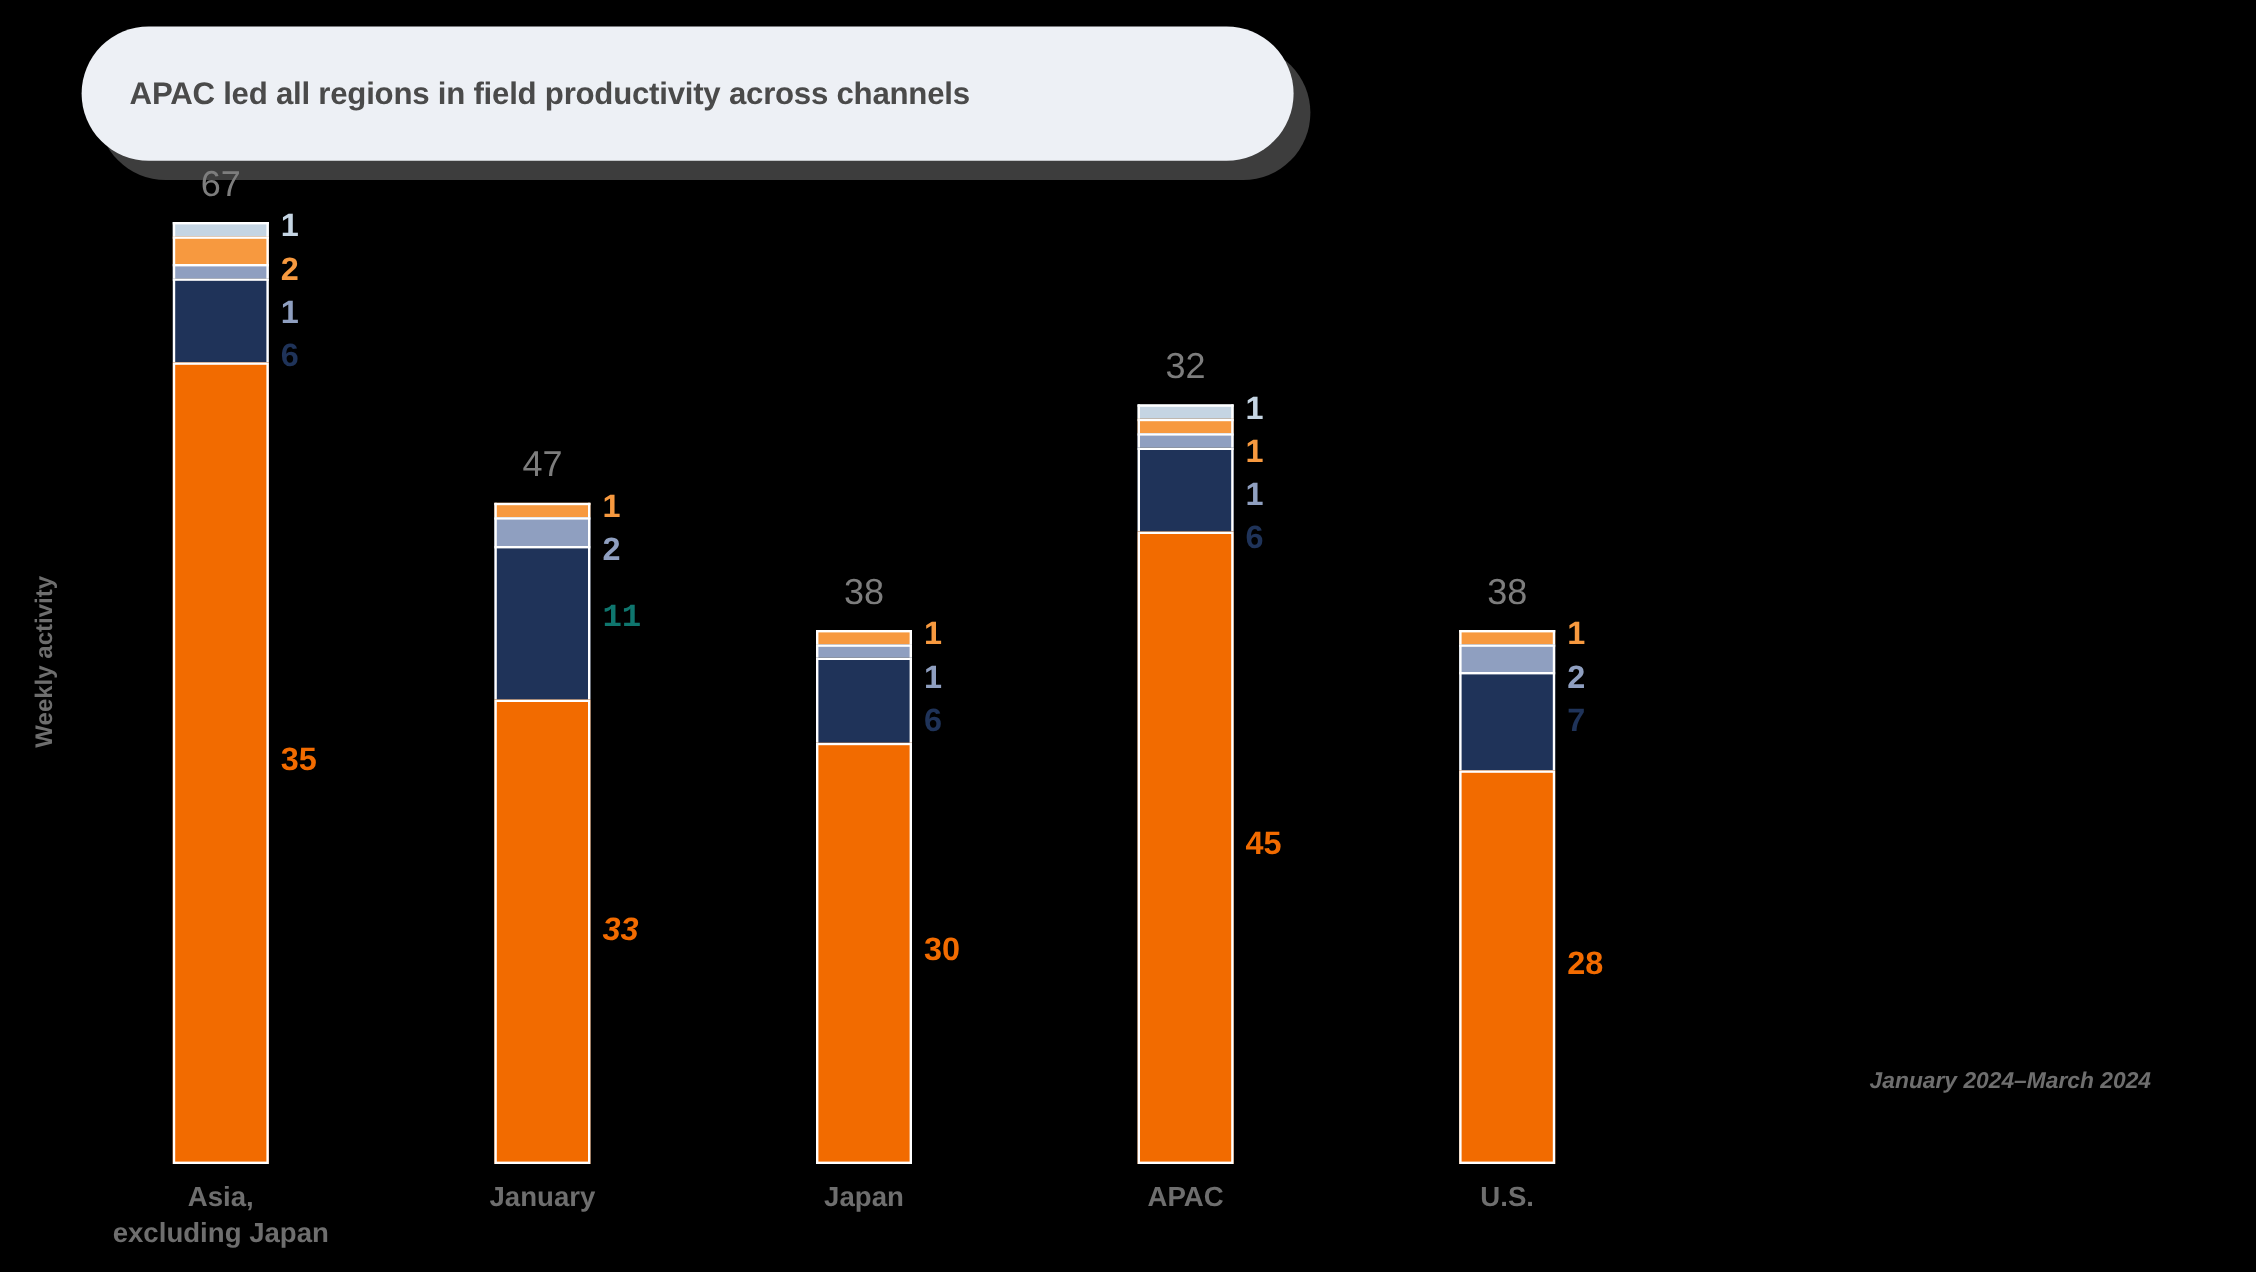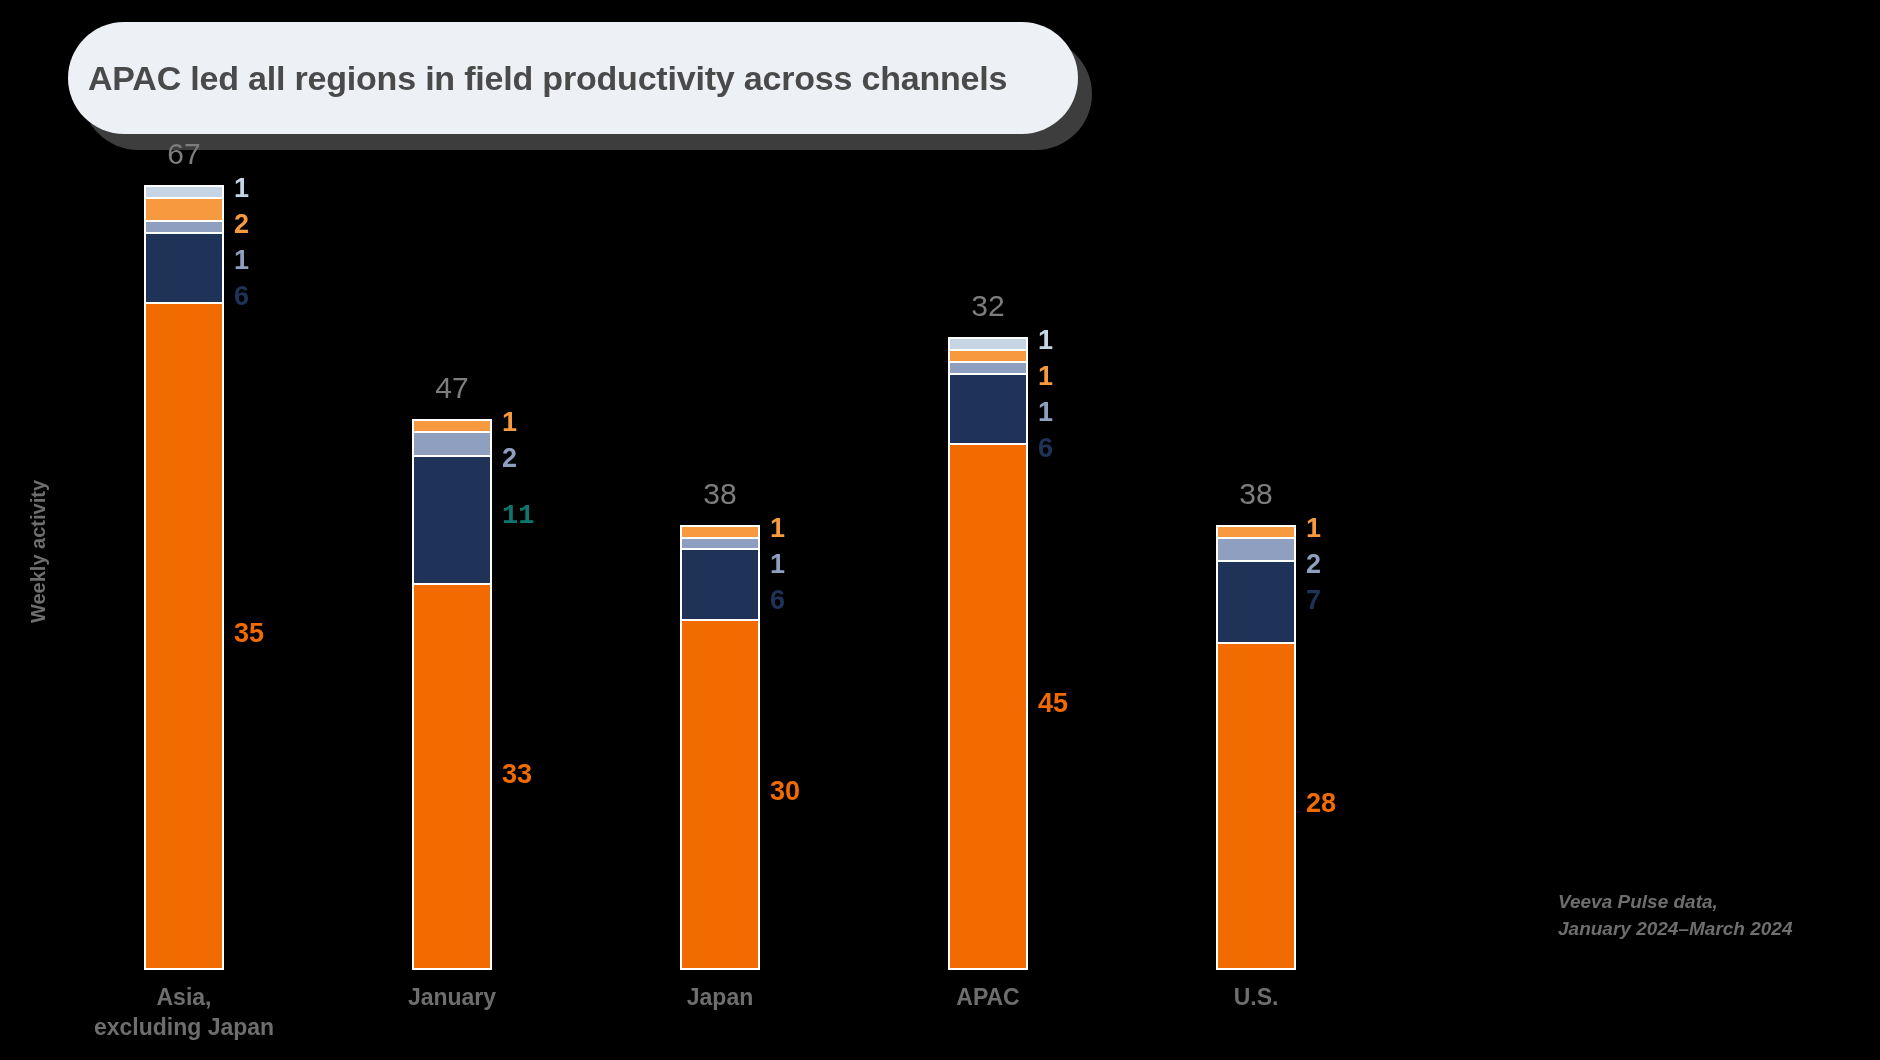--- a/index.html
+++ b/index.html
@@ -22,23 +22,23 @@
   }
   .title-box {
     position: absolute;
     left: 68px; top: 22px;
     width: 1010px; height: 112px;
     background: #edf0f5;
     border-radius: 56px;
     display: flex; align-items: center;
   }
   .title-text {
-    margin-left: 20px;
+    margin-left: 40px;
     color: #4a4a4a;
-    font-size: 34px;
+    font-size: 26px;
     font-weight: bold;
     letter-spacing: -0.2px;
     white-space: nowrap;
   }
 
   
   .yaxis-title {
     position: absolute;
     left: -62px; top: 540px;
     width: 200px;
@@ -171,21 +171,21 @@
         <div class="bar" style="height: 550.571px;">
           <div class="seg" style="height: 11.7143px; background: rgb(247, 153, 63);"></div>
           <div class="seg" style="height: 23.4286px; background: rgb(143, 159, 192);"></div>
           <div class="seg" style="height: 128.857px; background: rgb(31, 51, 89);"></div>
           <div class="seg last" style="height: 386.571px; background: rgb(242, 107, 0);"></div>
         </div>
         <div class="total-label" style="top: 221.429px;">47</div>
         <div class="seg-label" style="color: rgb(247, 153, 63); top: 257.286px;">1</div>
         <div class="seg-label" style="color: rgb(143, 159, 192); top: 293.286px;">2</div>
         <div class="seg-label" style="color: #0f766e; top: 351px; font-family: Liberation Mono, monospace;">11</div>
-        <div class="seg-label" style="color: rgb(242, 107, 0); top: 608.714px;">33</div>
+        <div class="seg-label" style="color: rgb(242, 107, 0); top: 608.714px; font-style: italic;">33</div>
         <div class="cat-label">
           <div>January</div>
         </div>
       </div>
       <div class="group" style="left: 558px;">
         <div class="bar" style="height: 445.143px;">
           <div class="seg" style="height: 11.7143px; background: rgb(247, 153, 63);"></div>
           <div class="seg" style="height: 11.7143px; background: rgb(143, 159, 192);"></div>
           <div class="seg" style="height: 70.2857px; background: rgb(31, 51, 89);"></div>
           <div class="seg last" style="height: 351.429px; background: rgb(242, 107, 0);"></div>
@@ -230,17 +230,16 @@
         <div class="seg-label" style="color: rgb(31, 51, 89); top: 434.714px;">7</div>
         <div class="seg-label" style="color: rgb(242, 107, 0); top: 638px;">28</div>
         <div class="cat-label">
           <div>U.S.</div>
         </div>
       </div>
     </div>
 
 
   <div id="source">
-    <div>Veeva Pulse data,</div>
     <div>January 2024–March 2024</div>
   </div>
 
 </div>
 
 </body></html>

